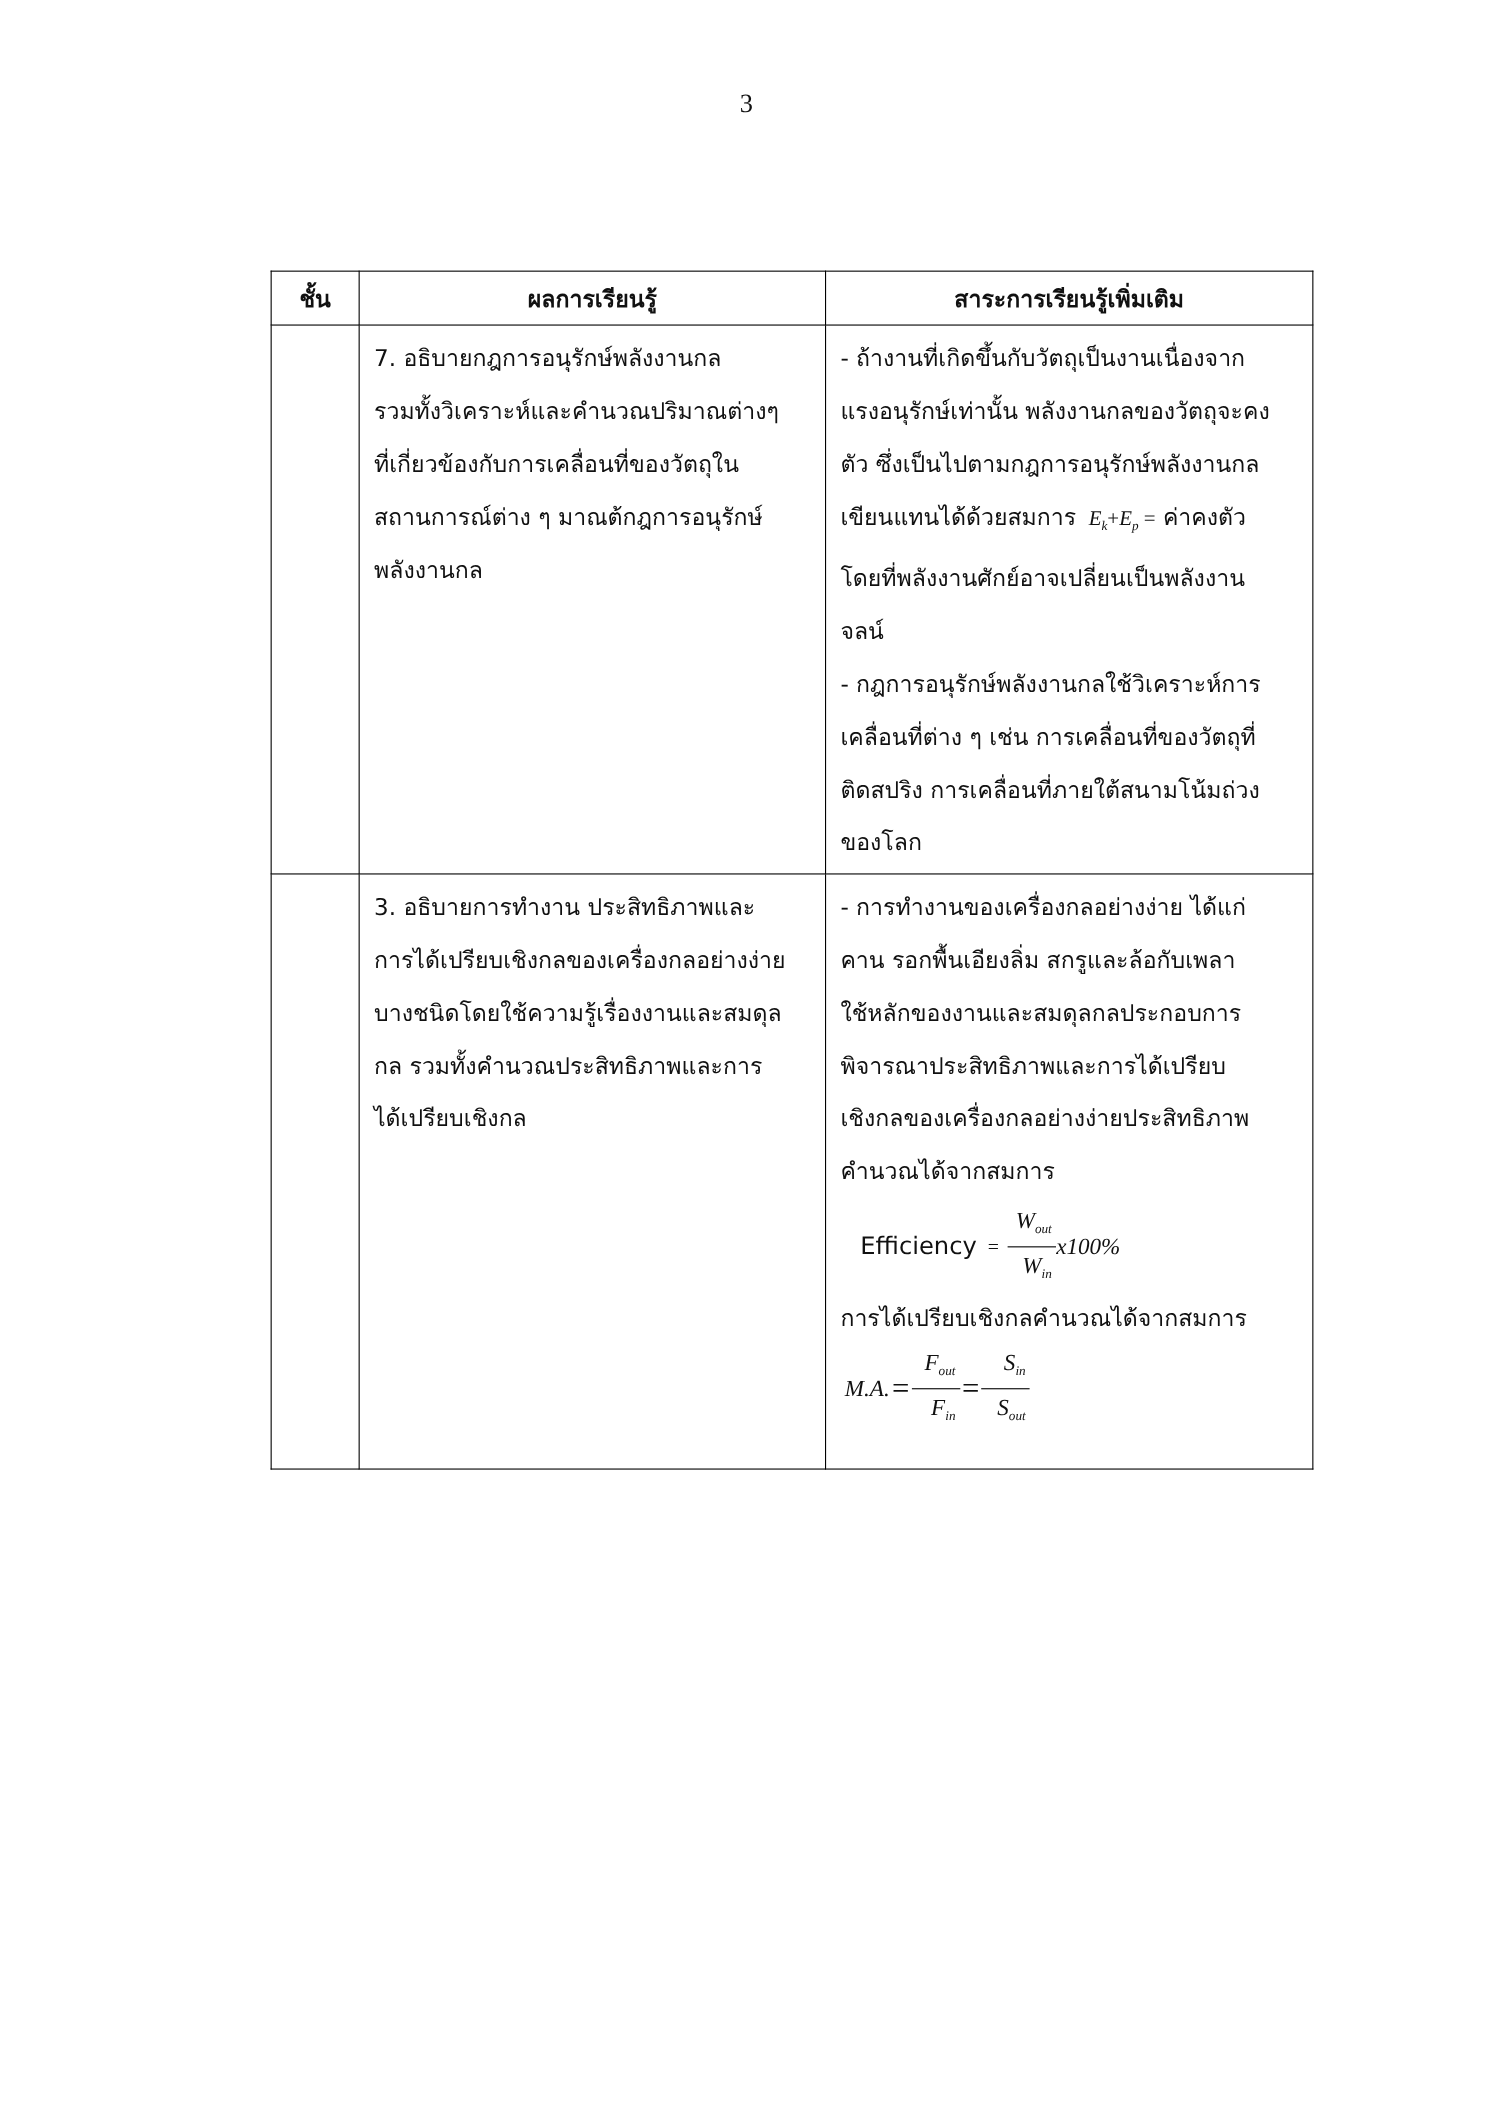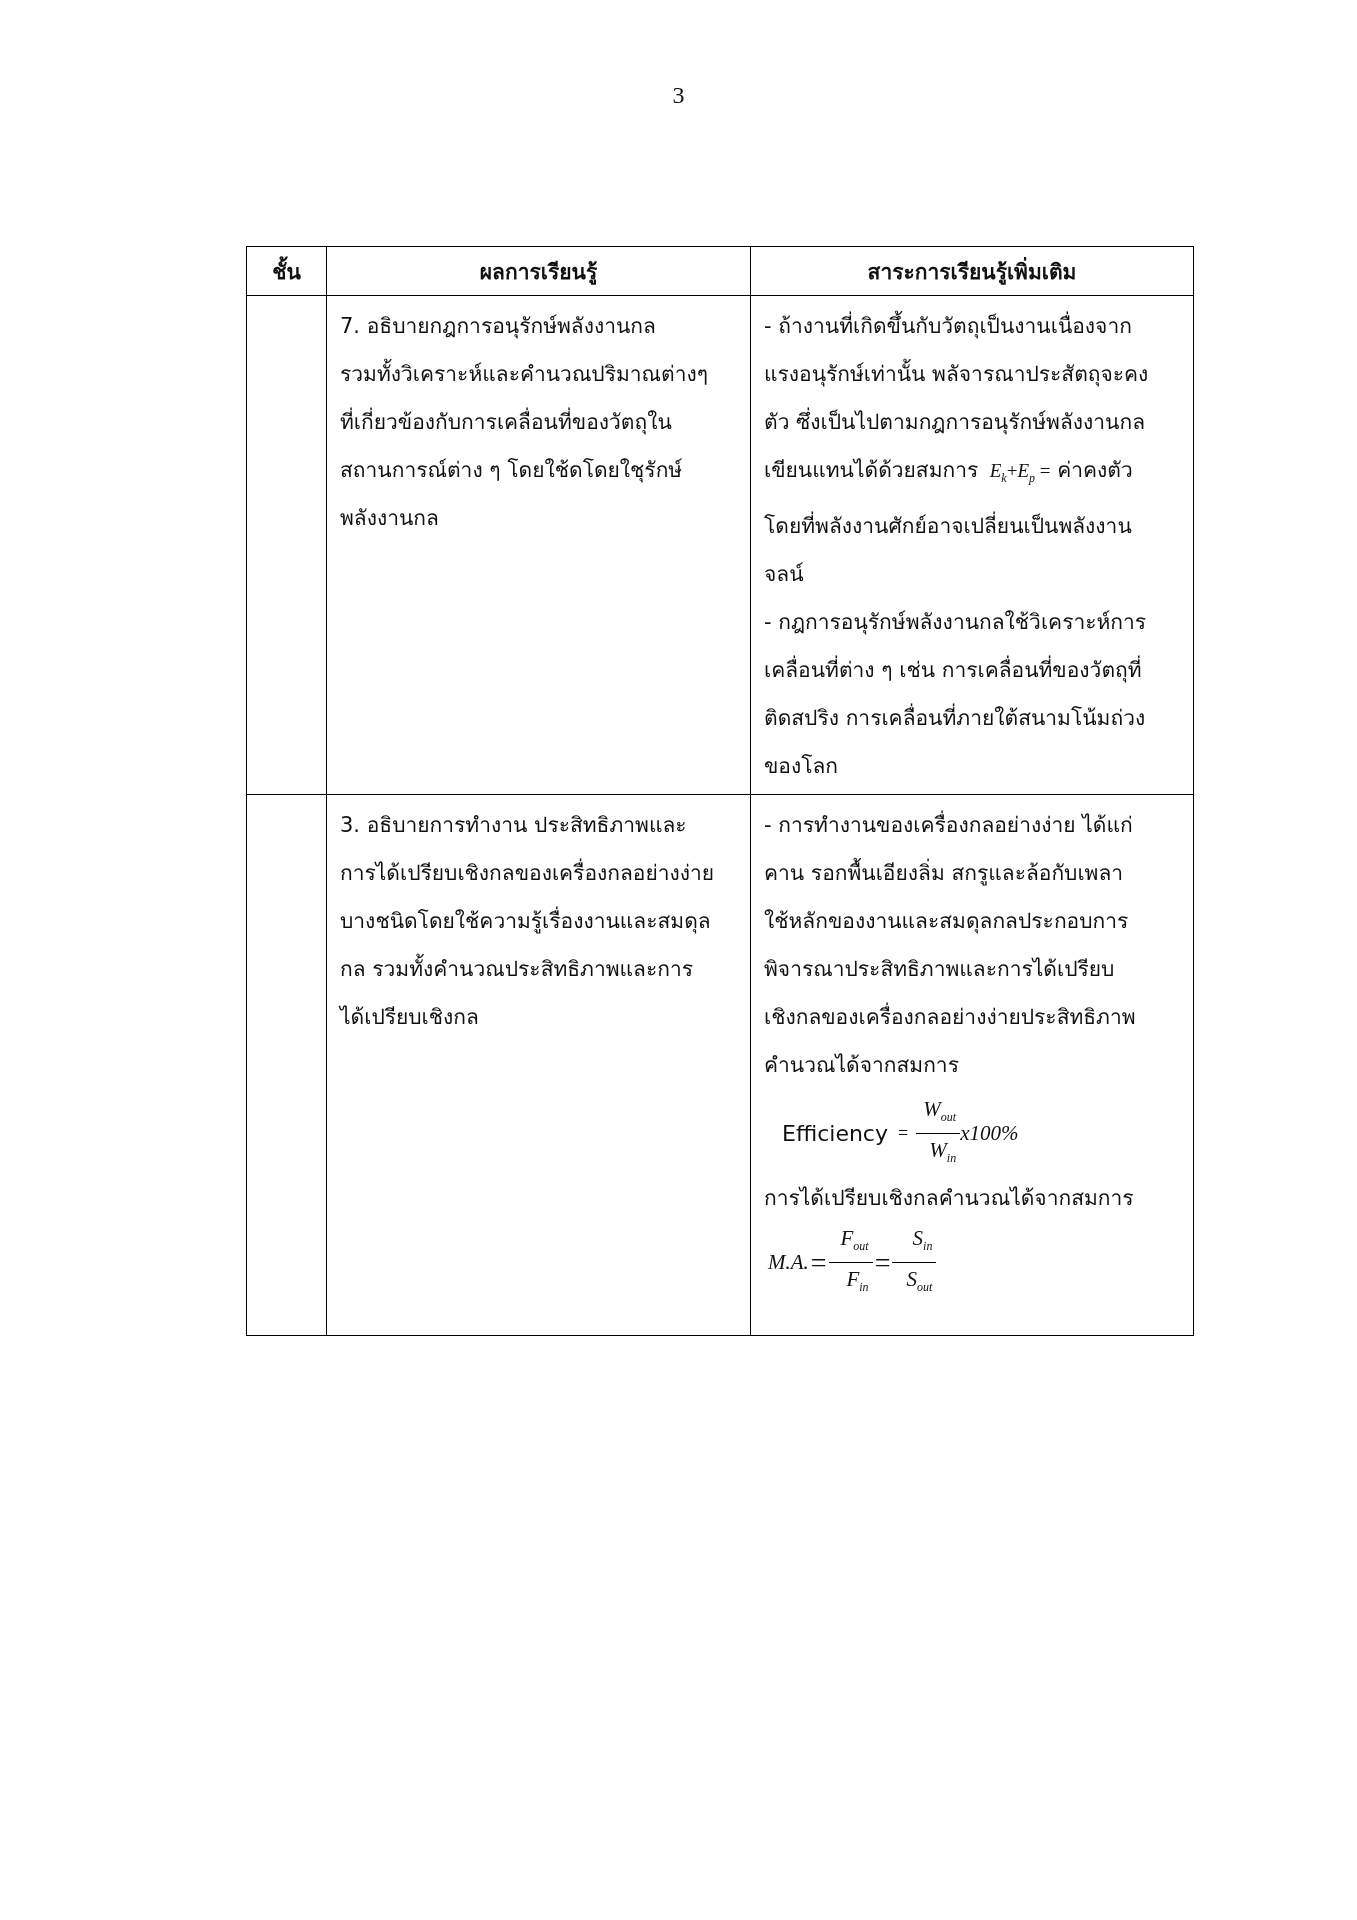--- a/index.html
+++ b/index.html
@@ -48,28 +48,28 @@
     </tr>
   </thead>
   <tbody>
     <tr class="row1">
       <td></td>
       <td>
         <div class="cell">
           <p>7. อธิบายกฎการอนุรักษ์พลังงานกล</p>
           <p>รวมทั้งวิเคราะห์และคำนวณปริมาณต่างๆ</p>
           <p>ที่เกี่ยวข้องกับการเคลื่อนที่ของวัตถุใน</p>
-          <p>สถานการณ์ต่าง ๆ โดยใช้ดโดยใชุรักษ์</p>
+          <p>สถานการณ์ต่าง ๆ มาณต้กฎการอนุรักษ์</p>
           <p>พลังงานกล</p>
         </div>
       </td>
       <td>
         <div class="cell">
           <p>- ถ้างานที่เกิดขึ้นกับวัตถุเป็นงานเนื่องจาก</p>
-          <p>แรงอนุรักษ์เท่านั้น พลัจารณาประสัตถุจะคง</p>
+          <p>แรงอนุรักษ์เท่านั้น พลังงานกลของวัตถุจะคง</p>
           <p>ตัว ซึ่งเป็นไปตามกฎการอนุรักษ์พลังงานกล</p>
           <p>
             <span>เขียนแทนได้ด้วยสมการ</span>
             <span class="eq">&nbsp;<span>E</span><sub>k</sub><span style="font-style:normal">+</span><span>E</span><sub>p</sub> <span style="font-style:normal">=</span></span>
             <span>ค่าคงตัว</span>
           </p>
           <p>โดยที่พลังงานศักย์อาจเปลี่ยนเป็นพลังงาน</p>
           <p>จลน์</p>
           <p>- กฎการอนุรักษ์พลังงานกลใช้วิเคราะห์การ</p>
           <p>เคลื่อนที่ต่าง ๆ เช่น การเคลื่อนที่ของวัตถุที่</p>

